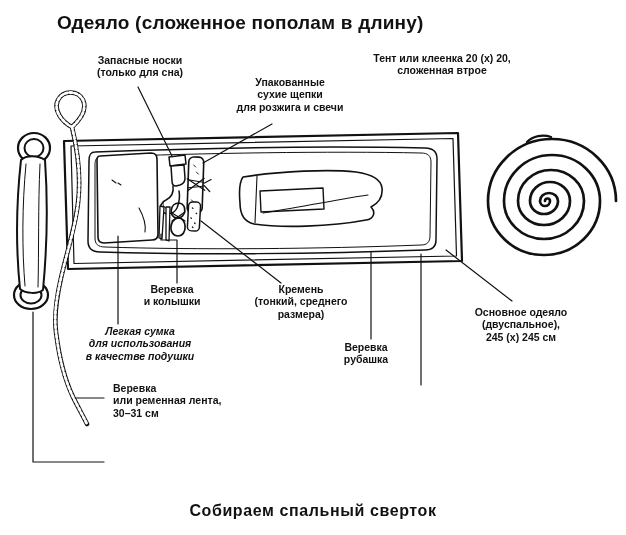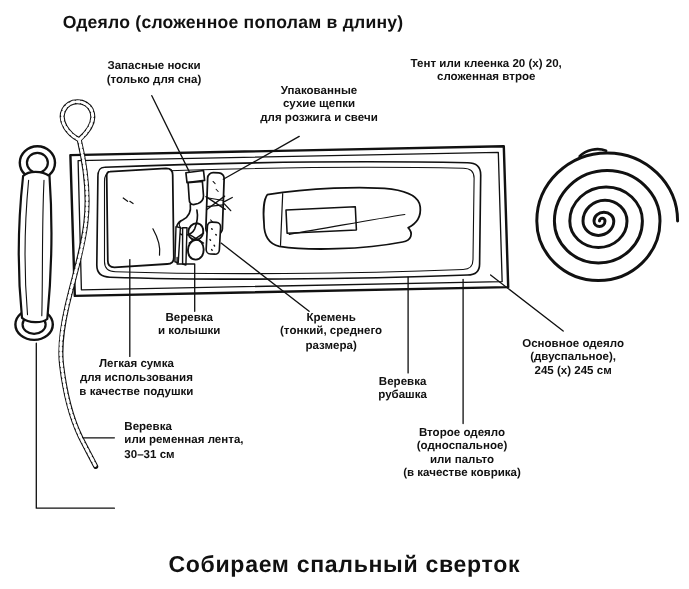--- a/index.html
+++ b/index.html
@@ -7,26 +7,26 @@
     position:relative;width:626px;height:535px;background:#fff;overflow:hidden;
     font-family:"Liberation Sans","DejaVu Sans",sans-serif;color:#111;
   }
   .stage svg{position:absolute;left:0;top:0;}
   .label{
     position:absolute;font-size:10.5px;line-height:12.4px;font-weight:bold;
     white-space:pre-line;text-align:center;transform:translateX(-50%);color:#111;
   }
   .label-left{transform:none;text-align:left;}
   .title-top{
-    position:absolute;left:57px;top:12px;font-size:16px;font-weight:bold;
+    position:absolute;left:57px;top:12px;font-size:19px;font-weight:bold;
     letter-spacing:0.2px;color:#111;white-space:nowrap;
   }
   .title-bottom{
     position:absolute;left:313px;top:502px;transform:translateX(-50%);
-    font-size:21px;font-weight:bold;letter-spacing:0.6px;color:#111;white-space:nowrap;
+    font-size:16px;font-weight:bold;letter-spacing:0.6px;color:#111;white-space:nowrap;
   }
 </style>
 </head>
 <body>
 
 <div class="stage">
 
   <svg width="626" height="535" viewBox="0 0 626 535">
     <g stroke="#111" fill="none" stroke-linecap="round" stroke-linejoin="round">
 
@@ -122,30 +122,26 @@
   <div class="label" style="left:274px;top:76px;margin-left:16px;">Упакованные
 сухие щепки
 для розжига и свечи</div>
   <div class="label" style="left:442px;top:52px;">Тент или клеенка 20 (х) 20,
 сложенная втрое</div>
   <div class="label" style="left:172px;top:283px;">Веревка
 и колышки</div>
   <div class="label" style="left:301px;top:283px;">Кремень
 (тонкий, среднего
 размера)</div>
-  <div class="label" style="left:124px;top:325px;">Легкая сумка
+  <div class="label" style="left:140px;top:325px;font-style:italic;">Легкая сумка
 для использования
 в качестве подушки</div>
   <div class="label" style="left:366px;top:341px;">Веревка
 рубашка</div>
   <div class="label" style="left:521px;top:306px;">Основное одеяло
 (двуспальное),
 245 (х) 245 см</div>
-  <div class="label" style="left:420px;top:387px;">Второе одеяло
-(односпальное)
-или пальто
-(в качестве коврика)</div>
   <div class="label label-left" style="left:113px;top:382px;">Веревка
 или ременная лента,
 30–31 см</div>
 
   <div class="title-bottom">Собираем спальный сверток</div>
 </div>
 
 </body></html>

